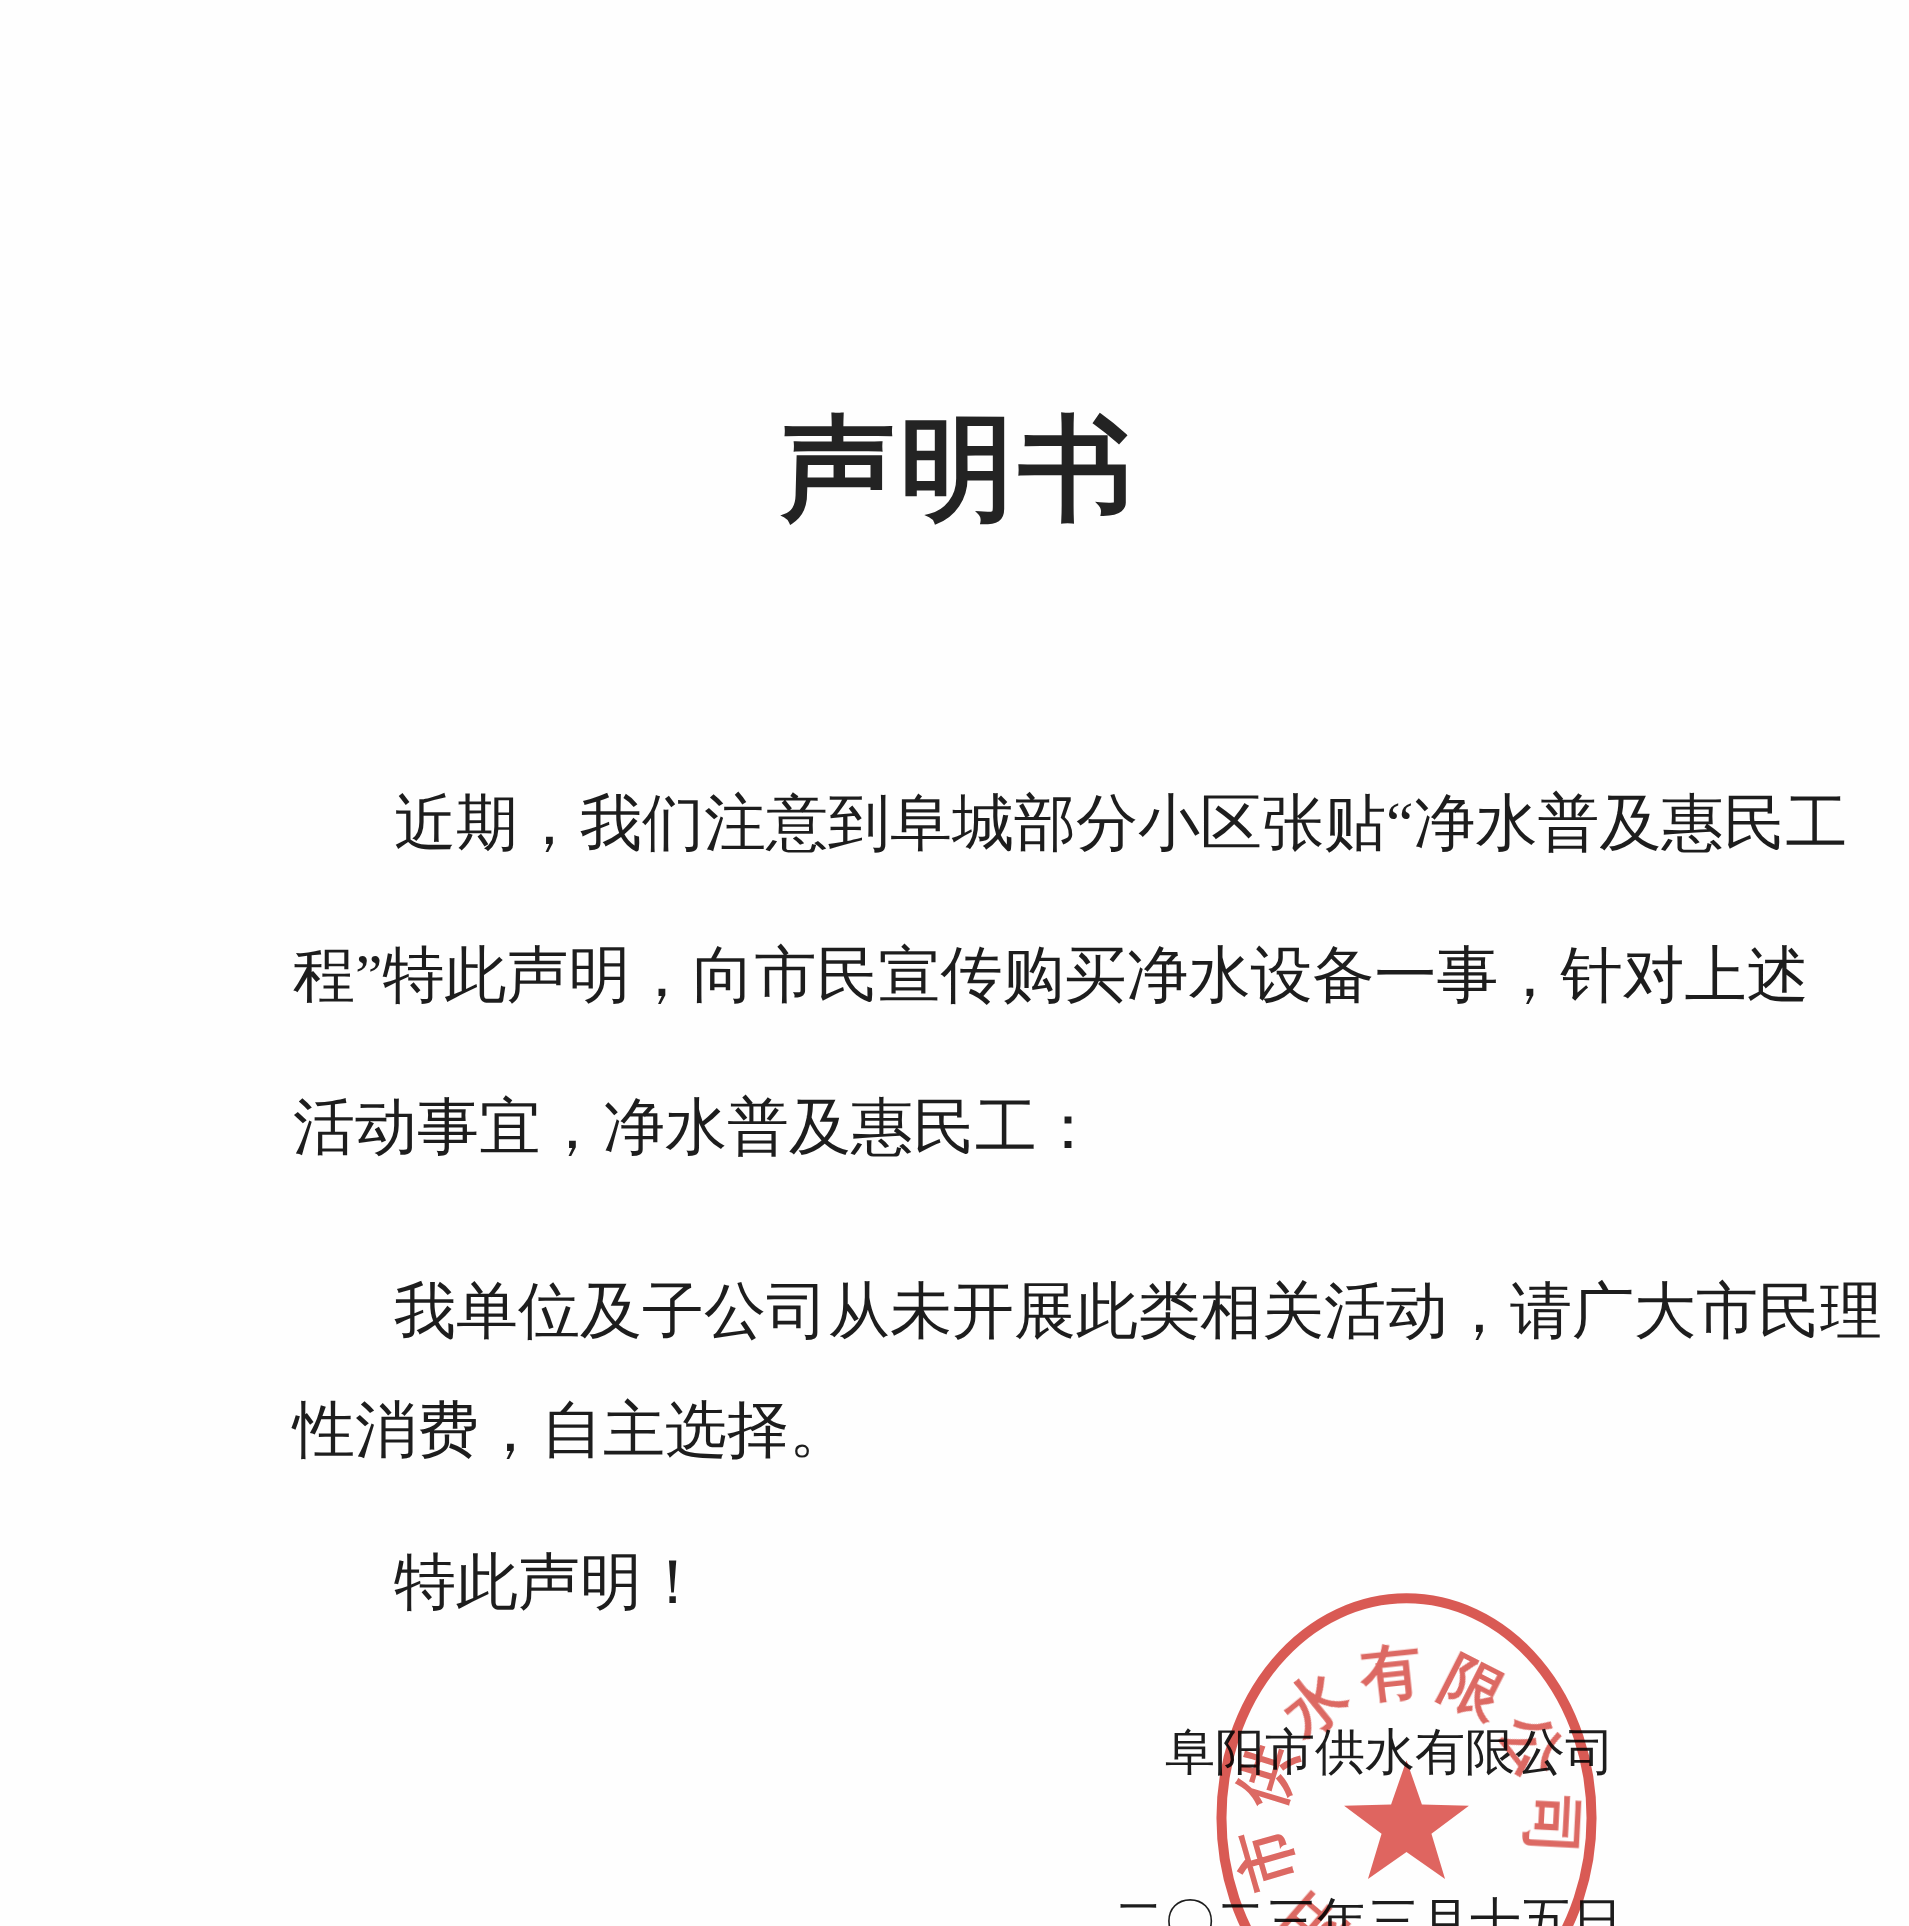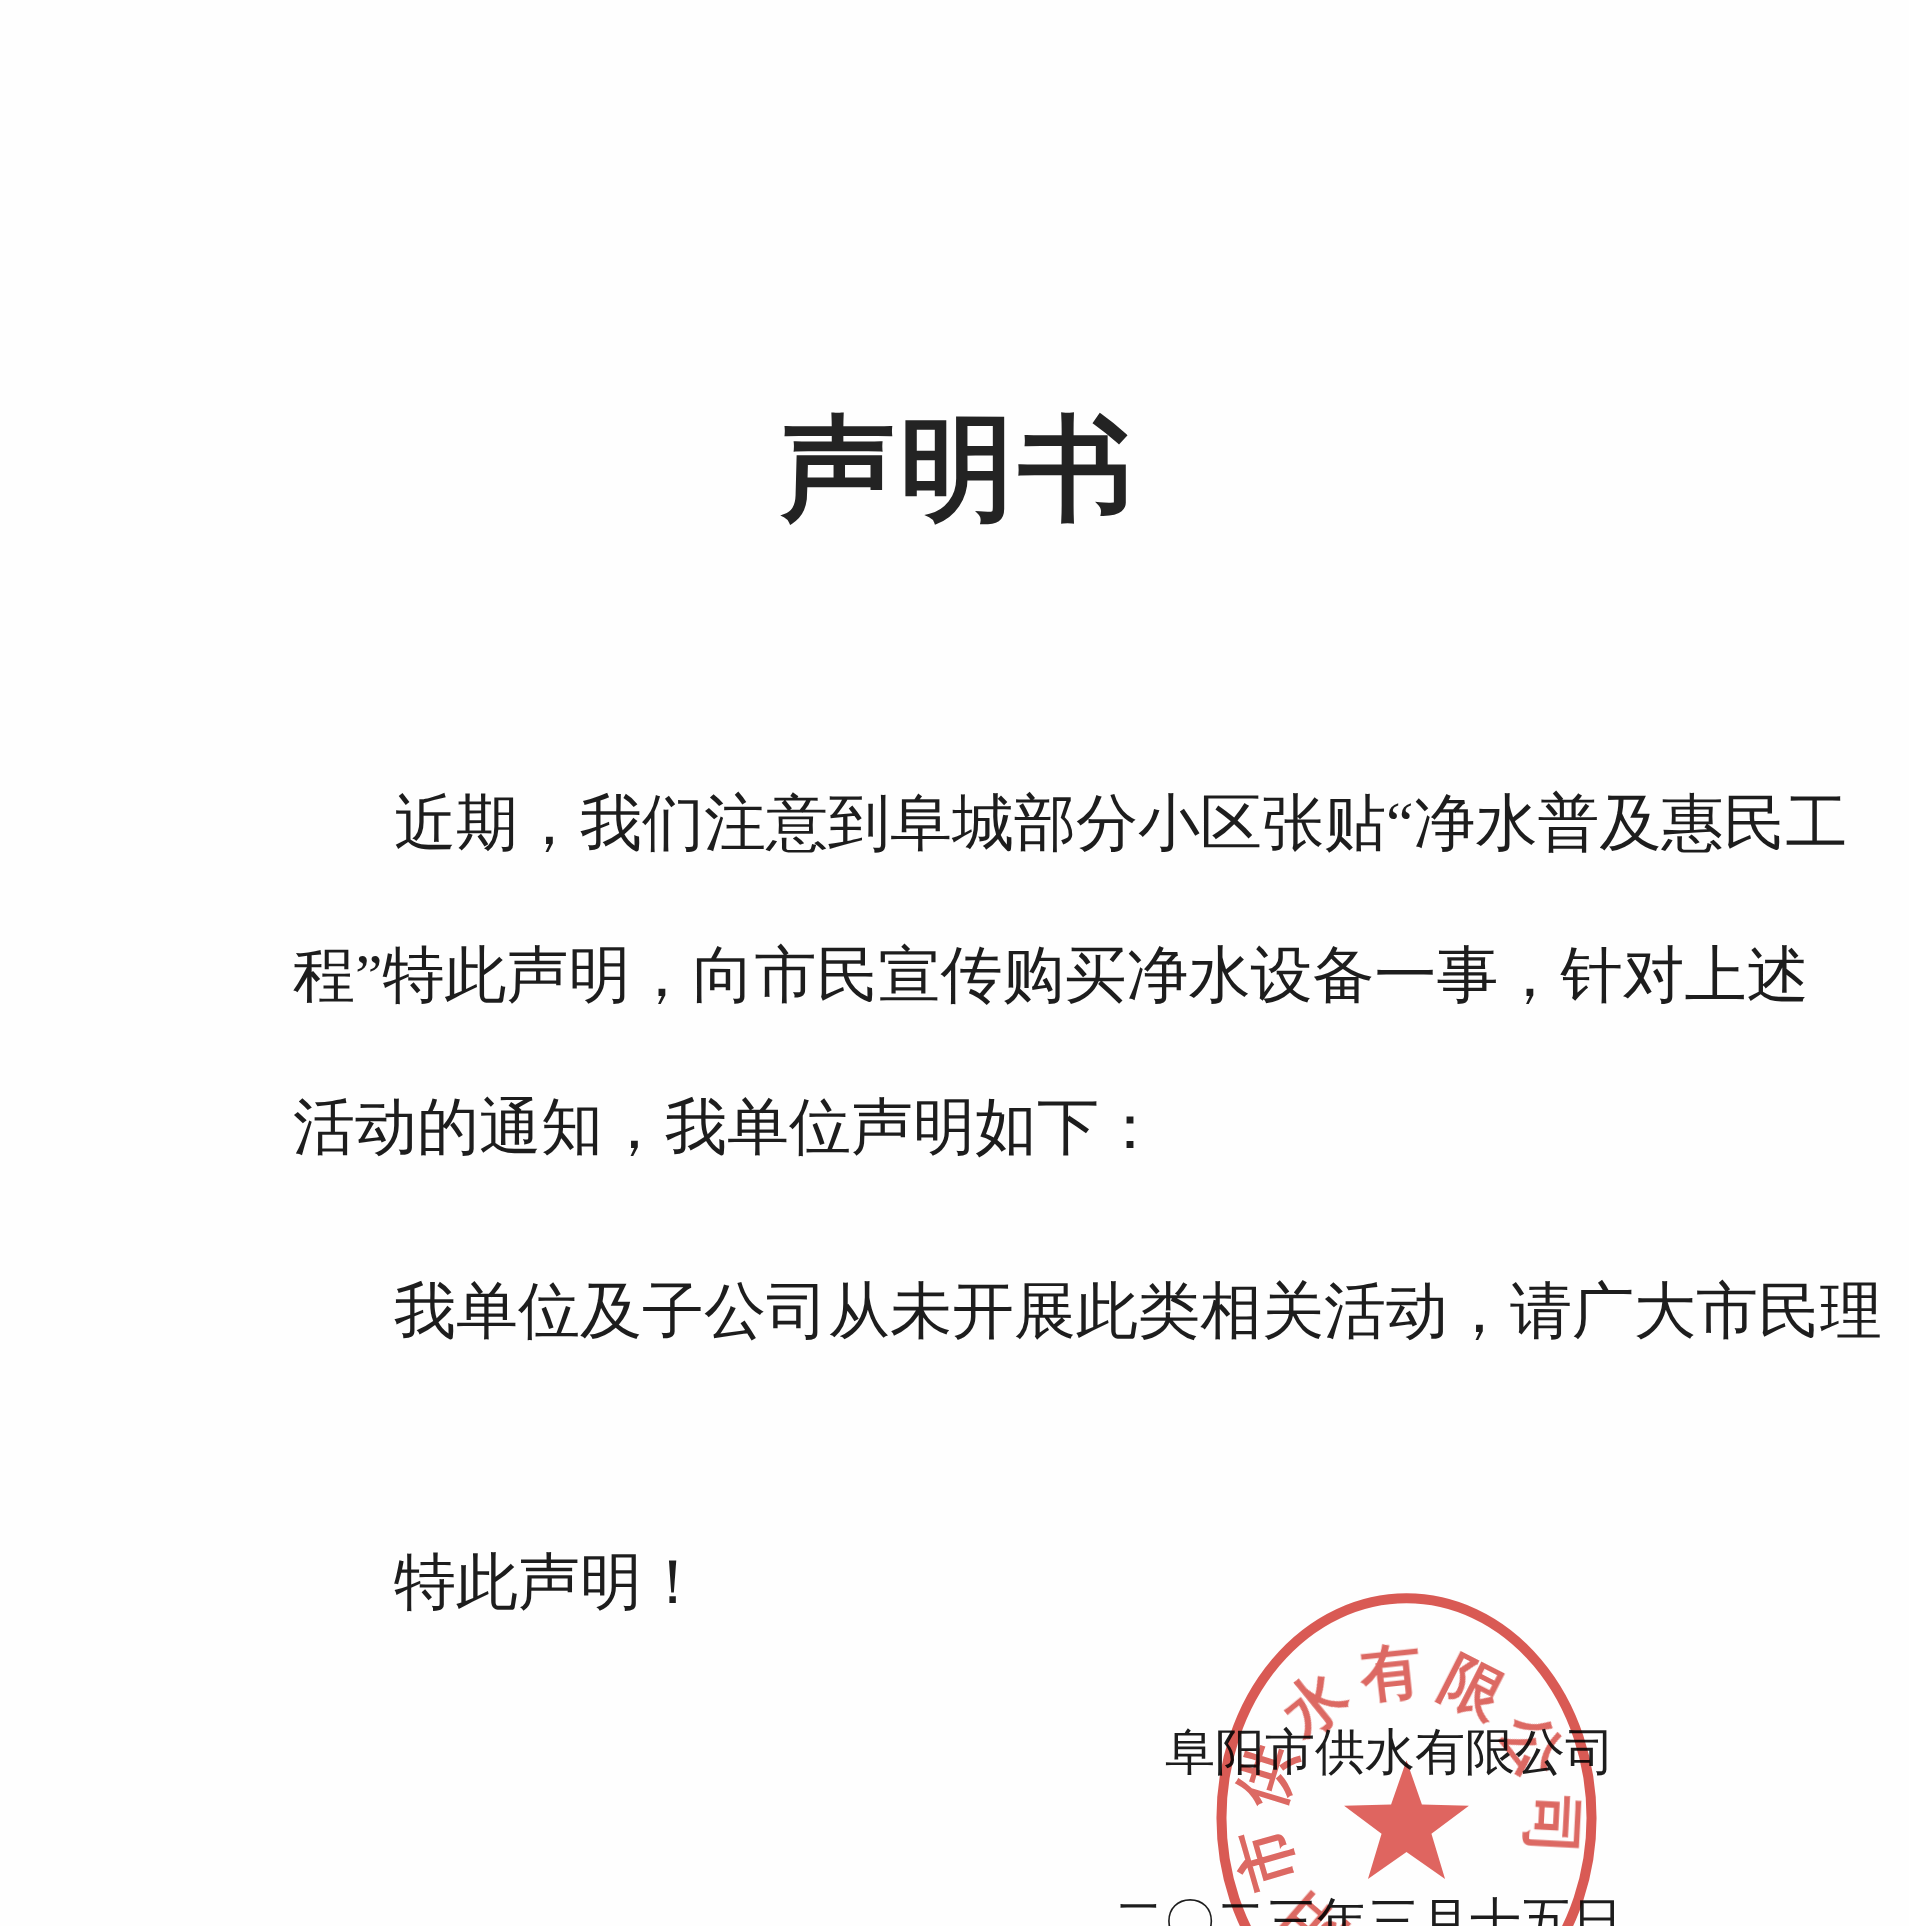--- a/index.html
+++ b/index.html
@@ -84,22 +84,23 @@
 </style>
 </head>
 <body>
 
 <div class="page">
 
   <h1 class="title">声明书</h1>
 
   <div class="bodyline l1 indent">近期，我们注意到阜城部分小区张贴“净水普及惠民工</div>
   <div class="bodyline l2">程”特此声明，向市民宣传购买净水设备一事，针对上述</div>
-  <div class="bodyline l3">活动的通知，我单位声明如下：</div>
+  <div class="bodyline l3">活动事宜，净水普及惠民工：</div>
   <div class="bodyline l4 indent">我单位及子公司从未开展此类相关活动，请广大市民理</div>
+  <div class="bodyline l5">性消费，自主选择。</div>
   <div class="bodyline l6 indent">特此声明！</div>
 
   <div class="signature">阜阳市供水有限公司</div>
 
   <div class="dateline">二〇二三年三月十五日</div>
 
   <svg class="seal" viewBox="0 0 1040 1240" xmlns="http://www.w3.org/2000/svg">
     <ellipse cx="520" cy="620" rx="480" ry="570" fill="none" stroke="#d5433d" stroke-width="26" opacity="0.95"></ellipse>
     <polygon points="520,470 560,585 682,588 584.7,661 620,778 520,708 420,778 455.3,661 358,588 480,585" fill="#da4b44" opacity="0.92"></polygon>
     <g fill="#d9534c" opacity="0.94">

